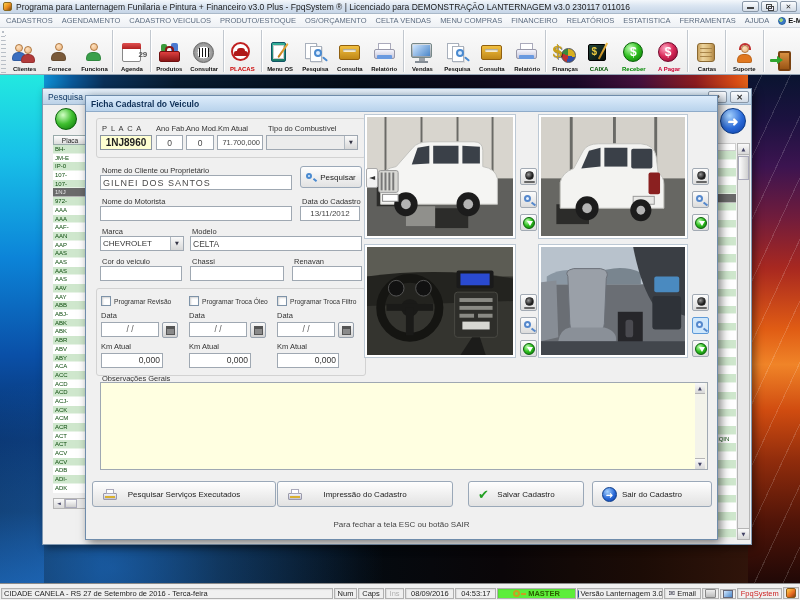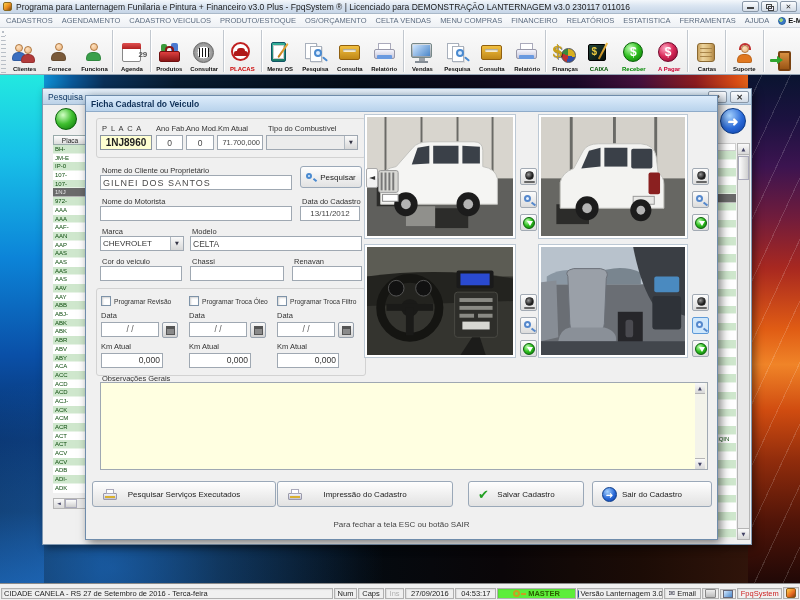--- a/index.html
+++ b/index.html
@@ -891,21 +891,21 @@
       <div class="sb-panel sb-center" style="width: 24px;">
         <span>Num</span>
       </div>
       <div class="sb-panel sb-center" style="width: 26px;">
         <span>Caps</span>
       </div>
       <div class="sb-panel sb-center sb-off" style="width: 20px;">
         <span>Ins</span>
       </div>
       <div class="sb-panel sb-center" style="width: 50px;">
-        <span>27/09/2016</span>
+        <span>08/09/2016</span>
       </div>
       <div class="sb-panel sb-center" style="width: 42px;">
         <span>04:53:17</span>
       </div>
       <div class="sb-panel sb-master" style="width: 80px;">
         <span class="keyc"></span>
         <span class="keyt"></span>
         <span>MASTER</span>
       </div>
       <div class="sb-panel sb-center" style="width: 88px;">

